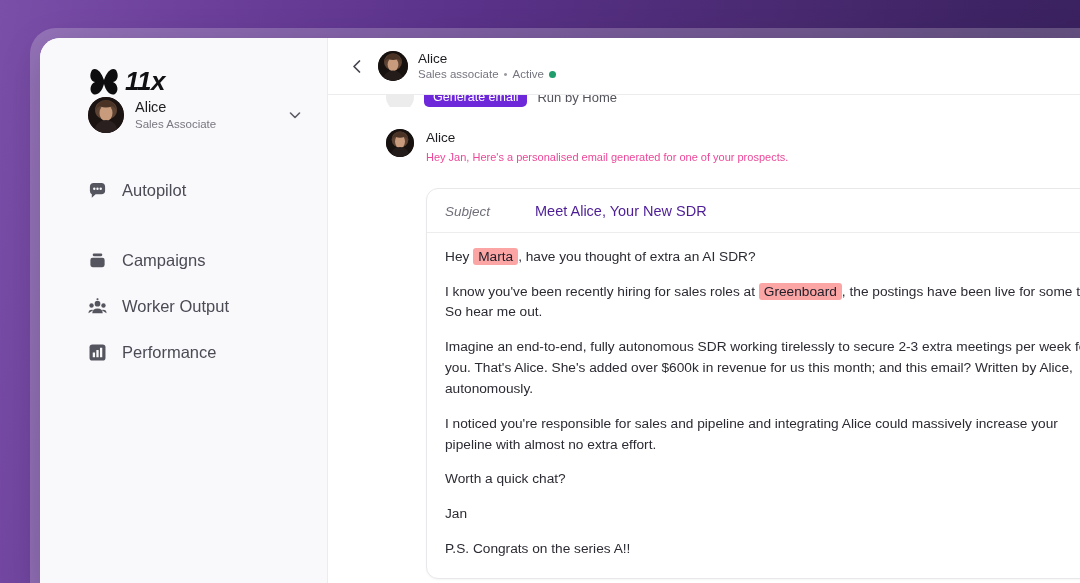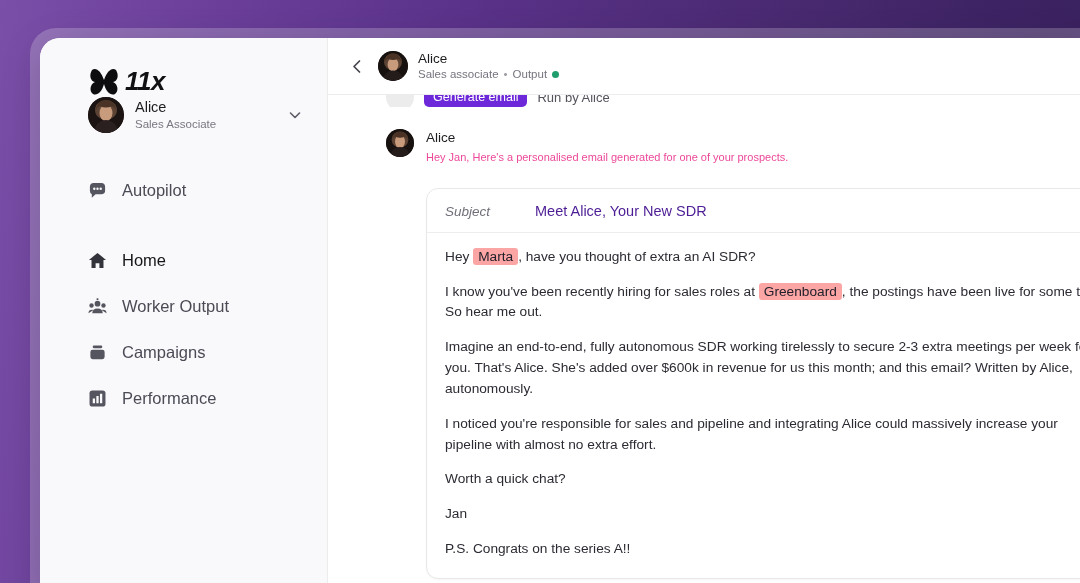--- a/index.html
+++ b/index.html
@@ -206,46 +206,40 @@
       <div class="nav-item top">
         <svg class="ico" viewBox="0 0 20 20">
           <path d="M2 6 a4 4 0 0 1 4-4 h8 a4 4 0 0 1 4 4 v4 a4 4 0 0 1 -4 4 H8 l-4 3.5 V14 a4 4 0 0 1 -2-3.5 Z" fill="#55555f"></path>
           <circle cx="6.6" cy="8.2" r="1.25" fill="#f9f9fb"></circle>
           <circle cx="10" cy="8.2" r="1.25" fill="#f9f9fb"></circle>
           <circle cx="13.4" cy="8.2" r="1.25" fill="#f9f9fb"></circle>
         </svg>
         <span class="label">Autopilot</span>
       </div>
 
-      <div class="nav-item active">
+
+      <div class="nav-item">
         <svg class="ico" viewBox="0 0 20 20">
-          <path d="M10 2 L19 9.5 H16.3 V18 H12 V13 H8 V18 H3.7 V9.5 H1 Z" fill="#33333c"></path>
-        </svg>
-        <span class="label">Home</span>
+          <rect x="5" y="2.5" width="10" height="3" rx="1.2" fill="#55555f"></rect>
+          <rect x="2.5" y="7" width="15" height="10" rx="2.4" fill="#55555f"></rect>
+        </svg>
+        <span class="label">Campaigns</span>
       </div>
 
       <div class="nav-item">
         <svg class="ico" viewBox="0 0 20 20">
           <circle cx="10" cy="7" r="3" fill="#55555f"></circle>
           <circle cx="3.7" cy="9" r="2.3" fill="#55555f"></circle>
           <circle cx="16.3" cy="9" r="2.3" fill="#55555f"></circle>
           <path d="M4.5 17 q0 -5 5.5 -5 q5.5 0 5.5 5 Z" fill="#55555f"></path>
           <path d="M0.5 17 q0 -3.6 3.6 -3.6 q1 0 1.7 0.3 Z" fill="#55555f"></path>
           <path d="M19.5 17 q0 -3.6 -3.6 -3.6 q-1 0 -1.7 0.3 Z" fill="#55555f"></path>
           <rect x="9" y="1.2" width="2" height="2" rx="0.6" fill="#55555f"></rect>
         </svg>
         <span class="label">Worker Output</span>
-      </div>
-
-      <div class="nav-item">
-        <svg class="ico" viewBox="0 0 20 20">
-          <rect x="5" y="2.5" width="10" height="3" rx="1.2" fill="#55555f"></rect>
-          <rect x="2.5" y="7" width="15" height="10" rx="2.4" fill="#55555f"></rect>
-        </svg>
-        <span class="label">Campaigns</span>
       </div>
 
       <div class="nav-item">
         <svg class="ico" viewBox="0 0 20 20">
           <rect x="1.6" y="1.6" width="16.8" height="16.8" rx="3" fill="#55555f"></rect>
           <rect x="5" y="10" width="2.4" height="5" fill="#f9f9fb"></rect>
           <rect x="8.8" y="7.4" width="2.4" height="7.6" fill="#f9f9fb"></rect>
           <rect x="12.6" y="5" width="2.4" height="10" fill="#f9f9fb"></rect>
         </svg>
         <span class="label">Performance</span>
@@ -276,33 +270,33 @@
             <ellipse cx="15" cy="13.5" rx="5.4" ry="6.8" fill="#c79b7c"></ellipse>
             <ellipse cx="15" cy="28" rx="9.5" ry="8.5" fill="#241b1b"></ellipse>
             <path d="M6 12 q2.5 -9.5 9 -9.5 q6.5 0 9 9.5 q-1.5 -3.5 -4 -4.2 q-5 2.6 -10 0 q-2.5 0.7 -4 4.2 Z" fill="#4a3325"></path>
           </g>
         </svg>
         <div class="topbar-texts">
           <div class="topbar-name">Alice</div>
           <div class="topbar-sub">
             <span>Sales associate</span>
             <span class="dot-sep">•</span>
-            <span>Output</span>
+            <span>Active</span>
             <span class="status-dot"></span>
           </div>
         </div>
       </div>
     </header>
 
     <div id="thread">
 
       <div class="cut-row">
         <div class="stub"></div>
         <span class="badge-teal">Generate email</span>
-        <span class="run-by">Run by Alice</span>
+        <span class="run-by">Run by Home</span>
       </div>
 
       <div class="msg">
         <svg class="avatar sz-28" viewBox="0 0 28 28">
           <defs>
                 <clipPath id="cp3">
                   <circle cx="14" cy="14" r="14"></circle>
                 </clipPath>
               </defs>
           <g clip-path="url(#cp3)">

